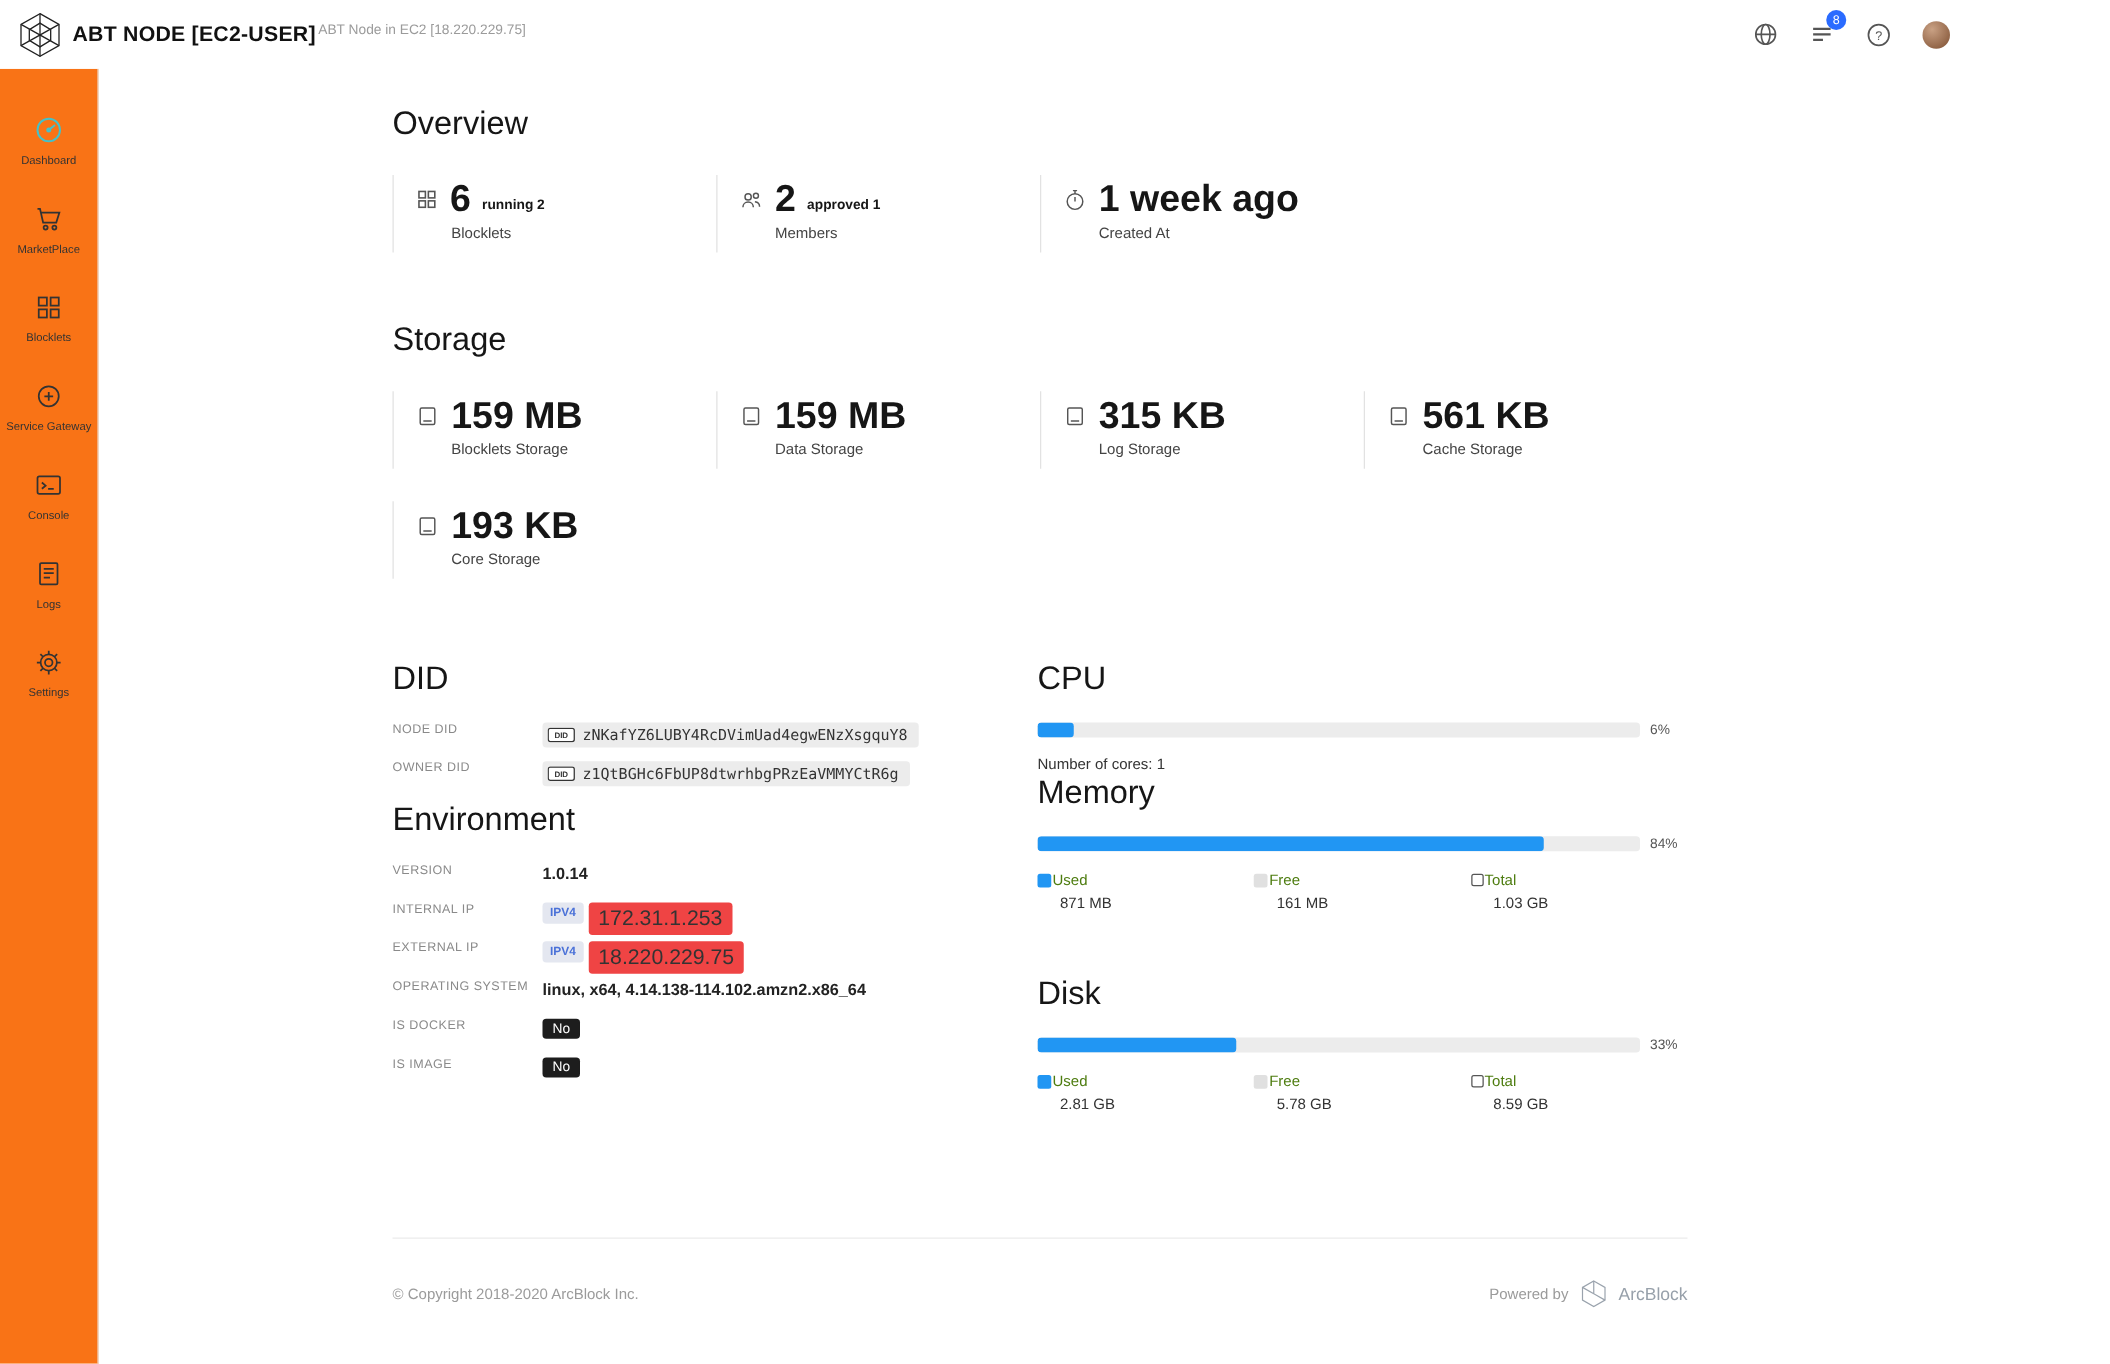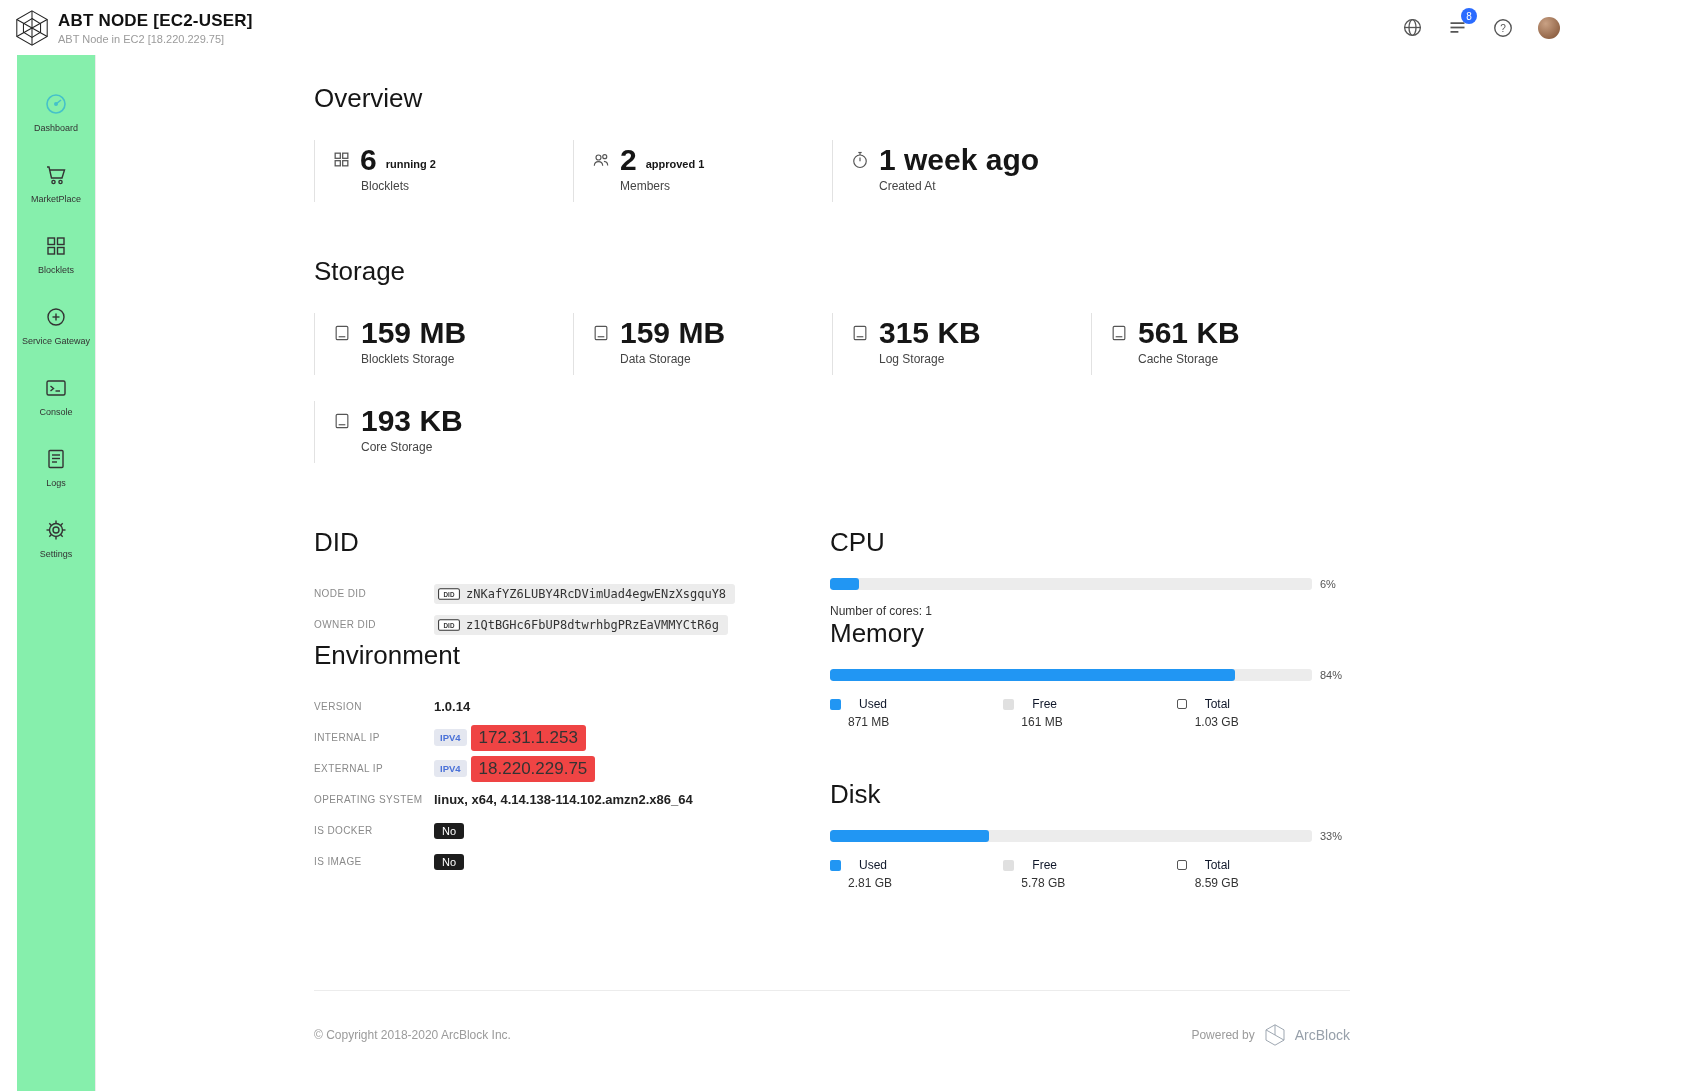--- a/index.html
+++ b/index.html
@@ -3,67 +3,67 @@
 <meta charset="utf-8">
 <style>
   *{margin:0;padding:0;box-sizing:border-box}
   html,body{width:1688px;height:1091px}
   body{background:#fff;font-family:"Liberation Sans",sans-serif;color:#222;overflow:hidden}
   .app{position:relative;width:1688px;height:1091px;background:#fff}
 
   
   .header{position:absolute;top:0;left:0;right:0;height:55px;display:flex;align-items:center;background:#fff;z-index:3}
   .logo-wrap{width:58px;display:flex;justify-content:center;align-items:center;padding-left:6px;cursor:pointer}
-  .header-titles{display:flex;flex-direction:column;gap:2px}
+  .header-titles{display:flex;flex-direction:row;gap:2px}
   .header-title{font-size:17px;font-weight:700;color:#111;letter-spacing:.2px}
   .header-subtitle{font-size:11px;color:#9b9b9b}
   .header-actions{margin-left:auto;display:flex;align-items:center;gap:24px;padding-right:128px}
   .header-icon-btn{position:relative;display:flex;cursor:pointer}
   .badge{position:absolute;top:-9px;right:-9px;background:#2a6bff;color:#fff;font-size:10px;width:16px;height:16px;border-radius:50%;display:flex;align-items:center;justify-content:center}
   .avatar{width:22px;height:22px;border-radius:50%;background:radial-gradient(circle at 35% 30%,#c9a184,#7d4e30);cursor:pointer}
 
   
-  .sidebar{position:absolute;top:55px;left:17px;width:79px;bottom:0;border-right:1px solid #ececec;display:flex;flex-direction:column;align-items:center;padding-top:22px;background:#86efac;z-index:2}
+  .sidebar{position:absolute;top:55px;left:0;width:79px;bottom:0;border-right:1px solid #ececec;display:flex;flex-direction:column;align-items:center;padding-top:22px;background:#f97316;z-index:2}
   .side-item{width:100%;display:flex;flex-direction:column;align-items:center;gap:7px;padding:15px 0;cursor:pointer}
   .side-label{font-size:9px;color:#333;white-space:nowrap}
 
   
   .main{position:absolute;top:55px;left:79px;right:0;bottom:0;padding:28px 0 0 235px;overflow:hidden;background:#fff}
   .content{width:1036px}
   h2.section-title{font-size:26px;font-weight:400;color:#161616}
   .cards-grid{display:grid;grid-template-columns:repeat(4,1fr);margin-top:26px;row-gap:26px}
   .stat-card{border-left:1px solid #e2e2e2;padding:3px 10px 3px 17px;min-height:62px}
   .stat-top{display:flex;align-items:center;gap:9px}
   .stat-value{font-size:30px;font-weight:600;color:#161616;line-height:1.1;white-space:nowrap}
   .stat-suffix{font-size:11px;font-weight:600;color:#161616;align-self:flex-end;padding-bottom:6px;white-space:nowrap}
   .stat-label{font-size:12px;color:#444;margin-left:29px;margin-top:3px;white-space:nowrap}
   .section-gap{margin-top:54px}
 
   
   .cols{display:flex;margin-top:64px}
   .col-left{width:516px}
   .col-right{width:520px}
   .kv-rows{margin-top:20px}
-  .kv-row{display:flex;align-items:center;min-height:31px}
+  .kv-row{display:flex;align-items:flex-start;min-height:31px}
   .kv-label{width:120px;font-size:10px;color:#8a8a8a;letter-spacing:.4px;flex:none}
   .chip{display:inline-flex;align-items:center;gap:6px;background:#ececec;border-radius:3px;padding:3px 9px 3px 4px;font-family:"DejaVu Sans Mono",monospace;font-size:12px;color:#333;cursor:pointer;white-space:nowrap}
   .ip-tag{background:#e4e7f0;color:#4a71d8;font-size:9.5px;font-weight:700;border-radius:3px;padding:3px 6px;margin-right:4px}
   .ip-val{background:#ef4444;border-radius:3px;padding:3px 8px;font-size:17px;color:#333}
   .badge-dark{background:#1d1d1d;color:#fff;font-size:11px;font-weight:400;border-radius:3px;padding:2px 8px}
   .env-val{font-size:13px;font-weight:600;color:#222}
 
   
   .bar-row{display:flex;align-items:center;gap:6px;margin-top:20px}
   .track{flex:1;height:12px;background:#ececec;border-radius:3px;overflow:hidden}
   .fill{height:100%;background:#2196f3;border-radius:3px}
   .pct{width:32px;font-size:11px;color:#555;padding-left:2px}
   .cores{margin-top:14px;font-size:12px;color:#333}
   .legend{display:flex;margin-top:16px}
   .legend-item{width:174px}
-  .legend-head{display:flex;align-items:center;gap:18px;font-size:12px;color:#0f172a}
+  .legend-head{display:flex;align-items:center;gap:1px;font-size:12px;color:#4d7c0f}
   .sq{width:11px;height:11px;border-radius:2px;flex:none}
   .sq.used{background:#2196f3}
   .sq.free{background:#e0e0e0}
   .sq.total{background:#fff;border:1.5px solid #555;width:10px;height:10px}
   .legend-val{font-size:12px;color:#333;margin-left:18px;margin-top:4px}
 
   
   .footer{width:1036px;margin-top:100px;border-top:1px solid #ececec;padding-top:32px;display:flex;align-items:center}
   .copyright{font-size:12px;color:#9b9b9b}
   .powered{margin-left:auto;display:flex;align-items:center;gap:8px;cursor:pointer}

